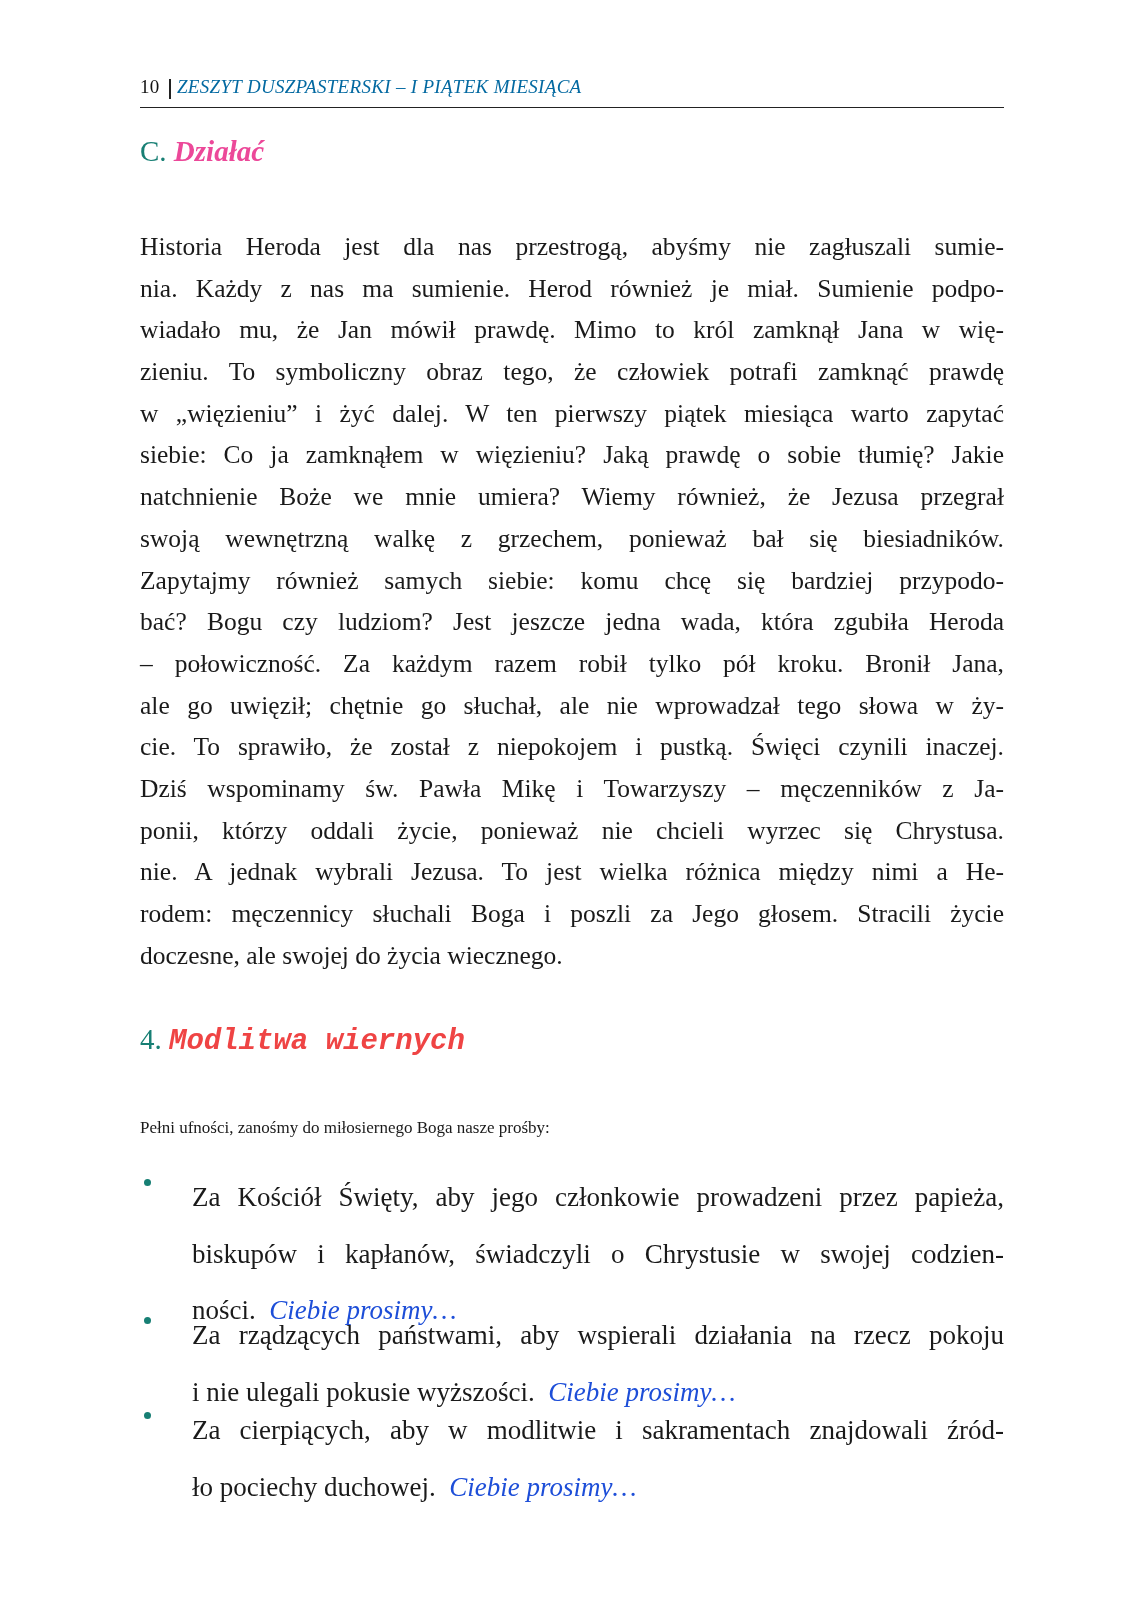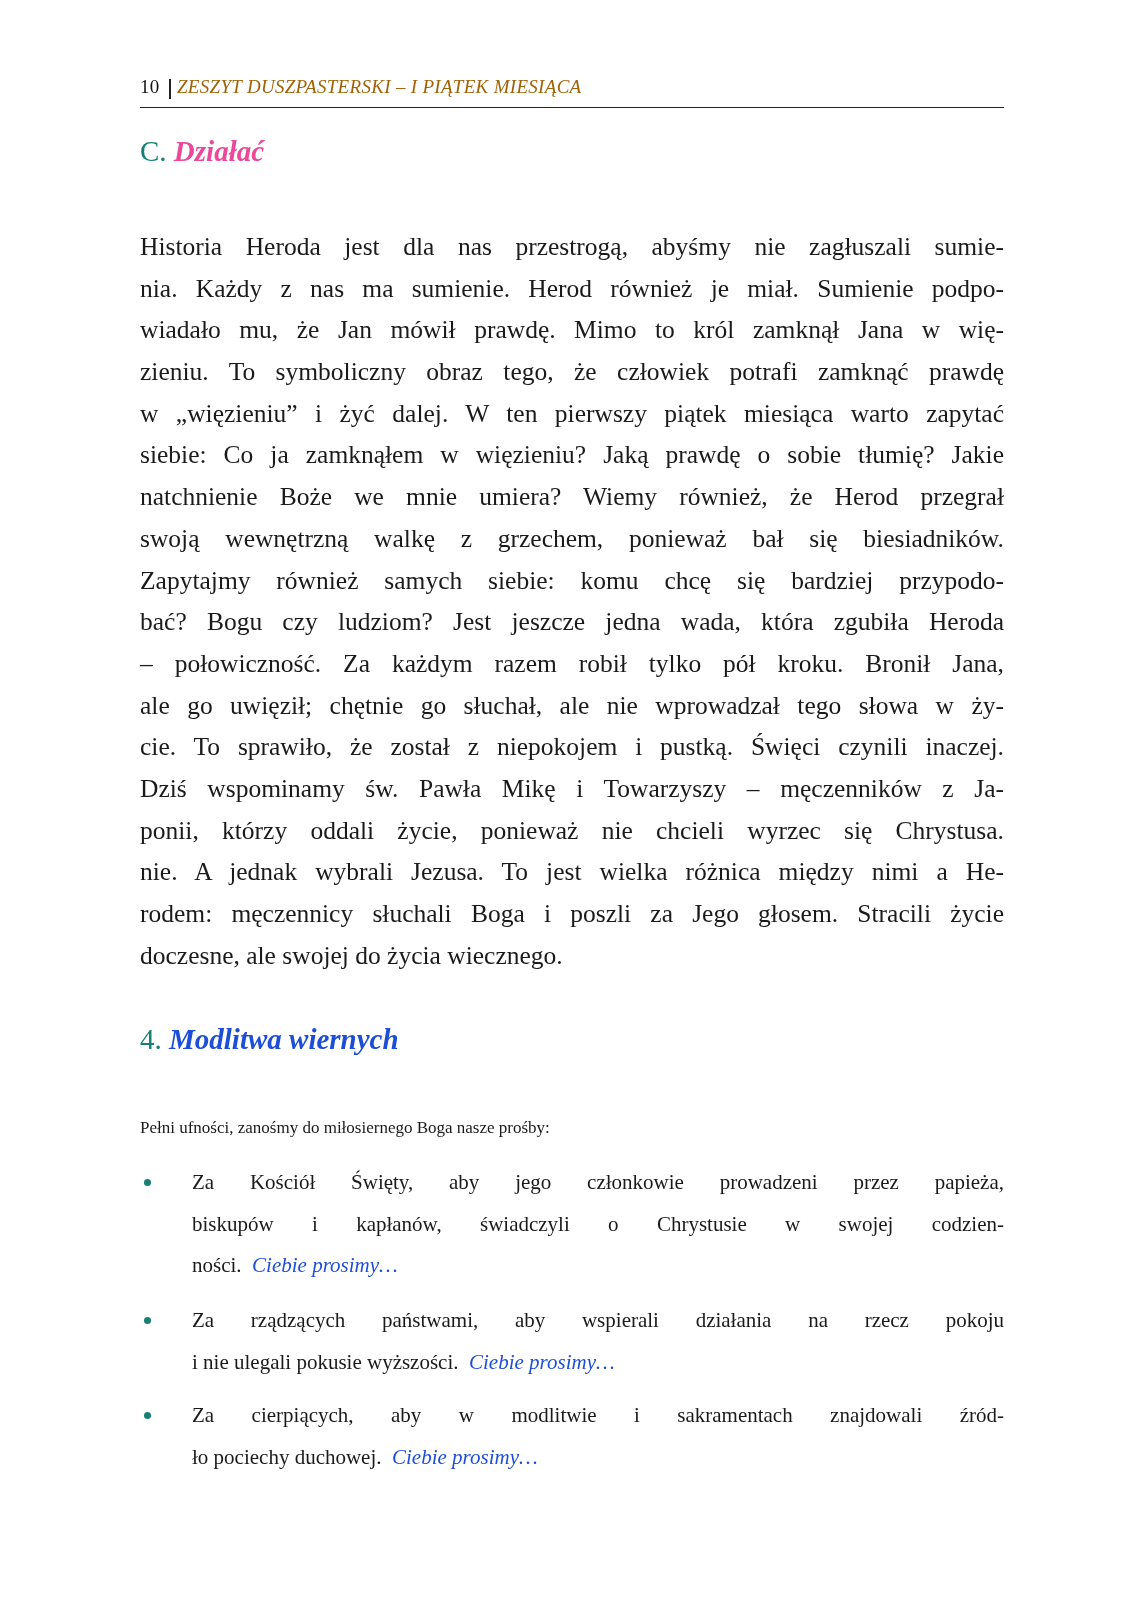--- a/index.html
+++ b/index.html
@@ -5,38 +5,38 @@
   html, body { margin: 0; padding: 0; background: #ffffff; }
   body { width: 1142px; height: 1615px; position: relative; overflow: hidden;
          font-family: "Liberation Serif", "DejaVu Serif", serif; color: #1a1a1a; }
   .page { position: absolute; left: 0; top: 0; width: 1142px; height: 1615px; padding-left: 14px; }
 
   .running-head { position: absolute; left: 140px; top: 76px; width: 864px; height: 32px;
                   border-bottom: 1.5px solid #222; box-sizing: border-box; }
   .rh-num { position: absolute; left: 0; top: 0; font-size: 19px; color: #111; letter-spacing: 0.2px; }
   .rh-sep { position: absolute; left: 29px; top: 3px; width: 1.5px; height: 20px; background: #222; }
   .rh-title { position: absolute; left: 37px; top: 0; font-size: 19px; font-style: italic;
-              color: #a16207; letter-spacing: 0.3px; white-space: nowrap; }
+              color: #0369a1; letter-spacing: 0.3px; white-space: nowrap; }
 
   .sec-head { position: absolute; left: 140px; font-size: 29px; white-space: nowrap; }
   .sec-head .num { color: #177f74; font-style: normal; }
   .sec-head .title-dark { color: #ec4899; font-style: italic; font-weight: bold; }
-  .sec-head .title-teal { color: #1d4ed8; font-style: italic; font-weight: bold; }
+  .sec-head .title-teal { color: #ef4444; font-style: italic; font-weight: bold; font-family: Liberation Mono, monospace; }
 
   .body-lines { position: absolute; left: 140px; width: 864px; margin-top: 36px; }
   .line { height: 41.7px; line-height: 41.7px; font-size: 25.5px; white-space: nowrap;
           text-align: justify; text-align-last: justify; }
   .line.last { text-align-last: left; }
 
   .intro { position: absolute; left: 140px; top: 1118px; font-size: 17px; white-space: nowrap; }
 
   .petition { position: absolute; left: 140px; width: 864px; }
   .bullet { position: absolute; left: 4px; top: 17px; width: 7px; height: 7px; border-radius: 50%; background: #177f74; }
   .pet-lines { position: absolute; left: 52px; width: 812px; }
-  .pet-lines .line { font-size: 21px; }
+  .pet-lines .line { font-size: 27px; margin-top: 15px; }
   .response { color: #1d4ed8; font-style: italic; }
 </style>
 </head>
 <body>
 
 <div class="page">
 
   <div class="running-head">
     <span class="rh-num">10</span>
     <span class="rh-sep"></span>
@@ -48,21 +48,21 @@
     <span class="title-dark">Działać</span>
   </div>
 
   <div class="body-lines" style="top:190px;">
     <div class="line">Historia Heroda jest dla nas przestrogą, abyśmy nie zagłuszali sumie-</div>
     <div class="line">nia. Każdy z nas ma sumienie. Herod również je miał. Sumienie podpo-</div>
     <div class="line">wiadało mu, że Jan mówił prawdę. Mimo to król zamknął Jana w wię-</div>
     <div class="line">zieniu. To symboliczny obraz tego, że człowiek potrafi zamknąć prawdę</div>
     <div class="line">w „więzieniu” i żyć dalej. W ten pierwszy piątek miesiąca warto zapytać</div>
     <div class="line">siebie: Co ja zamknąłem w więzieniu? Jaką prawdę o sobie tłumię? Jakie</div>
-    <div class="line">natchnienie Boże we mnie umiera? Wiemy również, że Herod przegrał</div>
+    <div class="line">natchnienie Boże we mnie umiera? Wiemy również, że Jezusa przegrał</div>
     <div class="line">swoją wewnętrzną walkę z grzechem, ponieważ bał się biesiadników.</div>
     <div class="line">Zapytajmy również samych siebie: komu chcę się bardziej przypodo-</div>
     <div class="line">bać? Bogu czy ludziom? Jest jeszcze jedna wada, która zgubiła Heroda</div>
     <div class="line">– połowiczność. Za każdym razem robił tylko pół kroku. Bronił Jana,</div>
     <div class="line">ale go uwięził; chętnie go słuchał, ale nie wprowadzał tego słowa w ży-</div>
     <div class="line">cie. To sprawiło, że został z niepokojem i pustką. Święci czynili inaczej.</div>
     <div class="line">Dziś wspominamy św. Pawła Mikę i Towarzyszy – męczenników z Ja-</div>
     <div class="line">ponii, którzy oddali życie, ponieważ nie chcieli wyrzec się Chrystusa.</div>
     <div class="line">nie. A jednak wybrali Jezusa. To jest wielka różnica między nimi a He-</div>
     <div class="line">rodem: męczennicy słuchali Boga i poszli za Jego głosem. Stracili życie</div>

